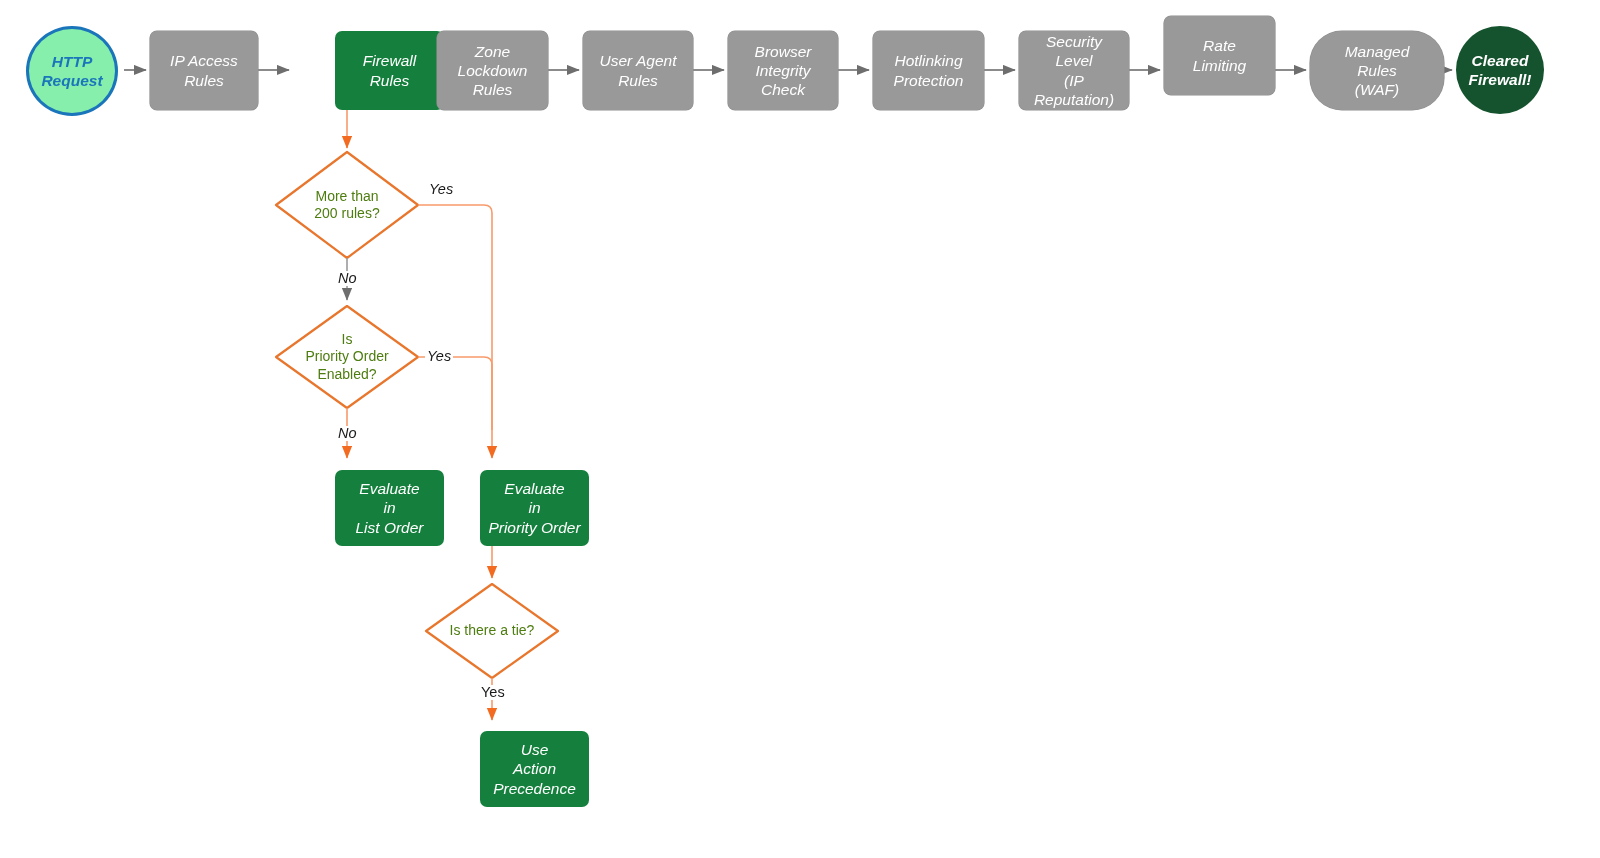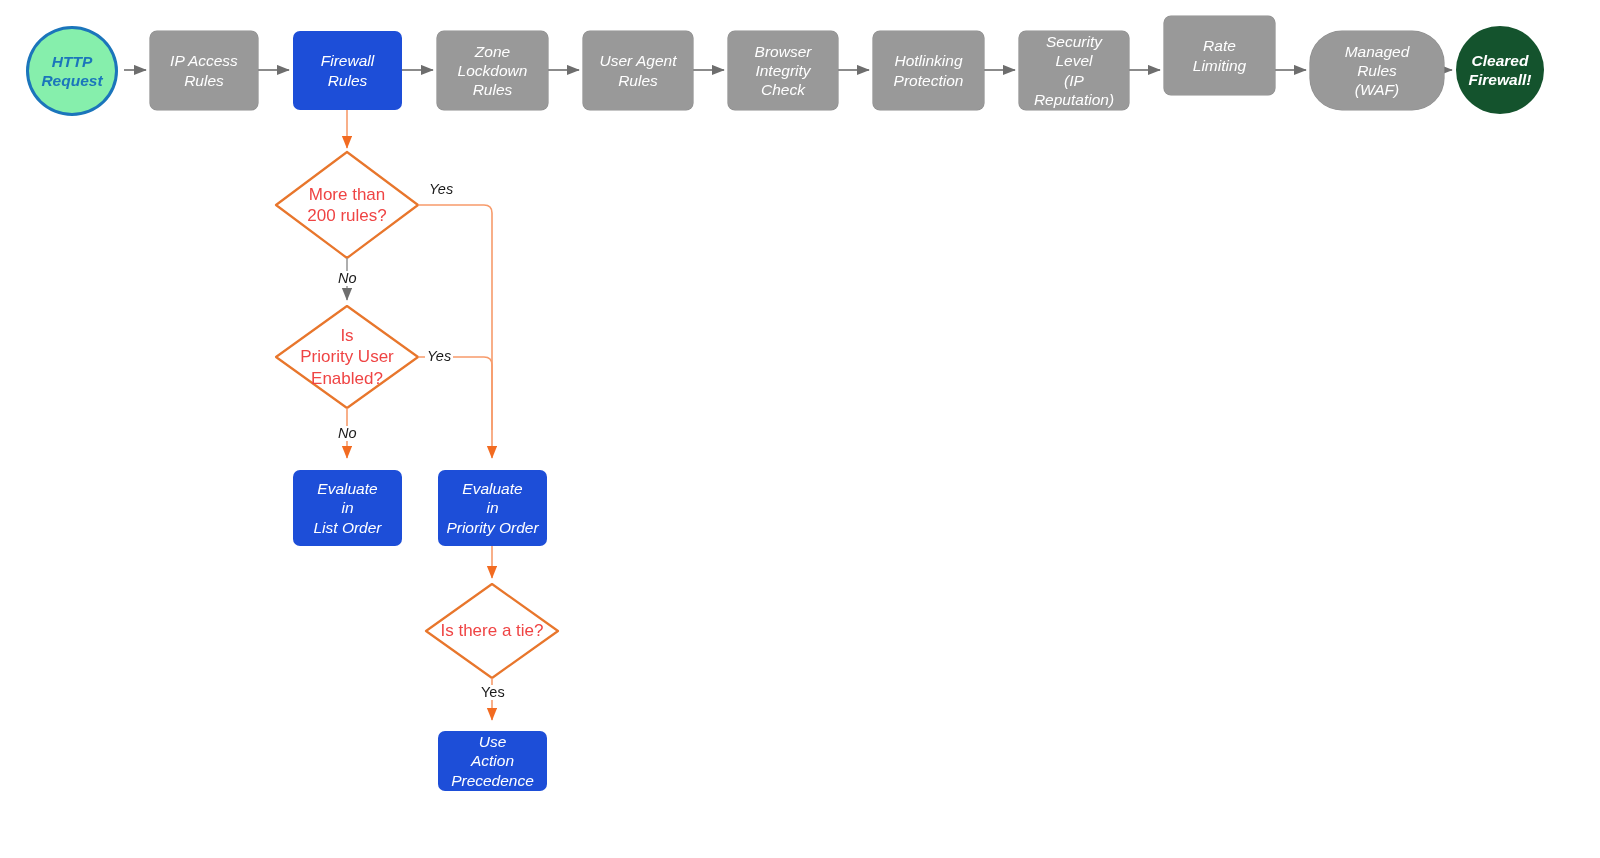--- a/index.html
+++ b/index.html
@@ -42,42 +42,43 @@
     color: #ffffff;
     font-style: italic;
     font-size: 15.5px;
     padding: 2px 6px;
   }
   .proc.gray {
     background: #999999;
     box-shadow: 0 0 0 0.6px #8d8d8d;
   }
   .proc.orange {
-    background: #1d4ed8;
+    background: #15803d;
+    margin-left: 42px;
   }
   
   .term {
     border-radius: 50%;
     font-style: italic;
     font-weight: bold;
     font-size: 15.5px;
   }
   .term.hollow {
     background: #86efac;
     border: 3.5px solid #1B75BB;
     color: #1B75BB;
   }
   .term.filled {
     background: #14532d;
     color: #ffffff;
   }
   
   .decision {
-    color: #ef4444;
-    font-size: 17px;
+    color: #4d7c0f;
+    font-size: 14px;
     background: transparent;
   }
   
   .edge-label {
     position: absolute;
     font-size: 14.5px;
     font-style: italic;
     color: #1a1a1a;
     background: #ffffff;
     padding: 0 2px;
@@ -194,41 +195,41 @@
 Firewall!</span>
   </div>
 
   <div class="node decision" style="left:276px; top:152px; width:142px; height:106px;">
     <span style="white-space:pre-line;">More than
 200 rules?</span>
   </div>
 
   <div class="node decision" style="left:276px; top:306px; width:142px; height:102px;">
     <span style="white-space:pre-line;">Is
-Priority User
+Priority Order
 Enabled?</span>
   </div>
 
   <div class="node decision" style="left:426px; top:584px; width:132px; height:94px;">
     <span style="white-space:pre-line;">Is there a tie?</span>
   </div>
 
   <div class="node proc orange" style="left:293px; top:470px; width:109px; height:76px;">
     <span style="white-space:pre-line;">Evaluate
 in
 List Order</span>
   </div>
 
   <div class="node proc orange" style="left:438px; top:470px; width:109px; height:76px;">
     <span style="white-space:pre-line;">Evaluate
 in
 Priority Order</span>
   </div>
 
-  <div class="node proc orange" style="left:438px; top:731px; width:109px; height:60px;">
+  <div class="node proc orange" style="left:438px; top:731px; width:109px; height:76px;">
     <span style="white-space:pre-line;">Use
 Action
 Precedence</span>
   </div>
 
   <div class="edge-label" style="left:427px; top:182px;">Yes</div>
 
   <div class="edge-label" style="left:336px; top:271px;">No</div>
 
   <div class="edge-label" style="left:425px; top:349px;">Yes</div>

